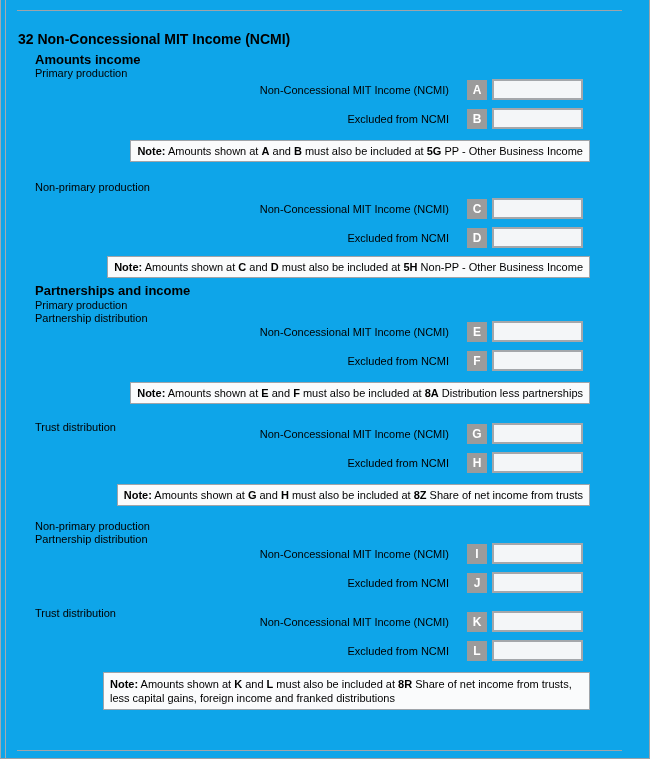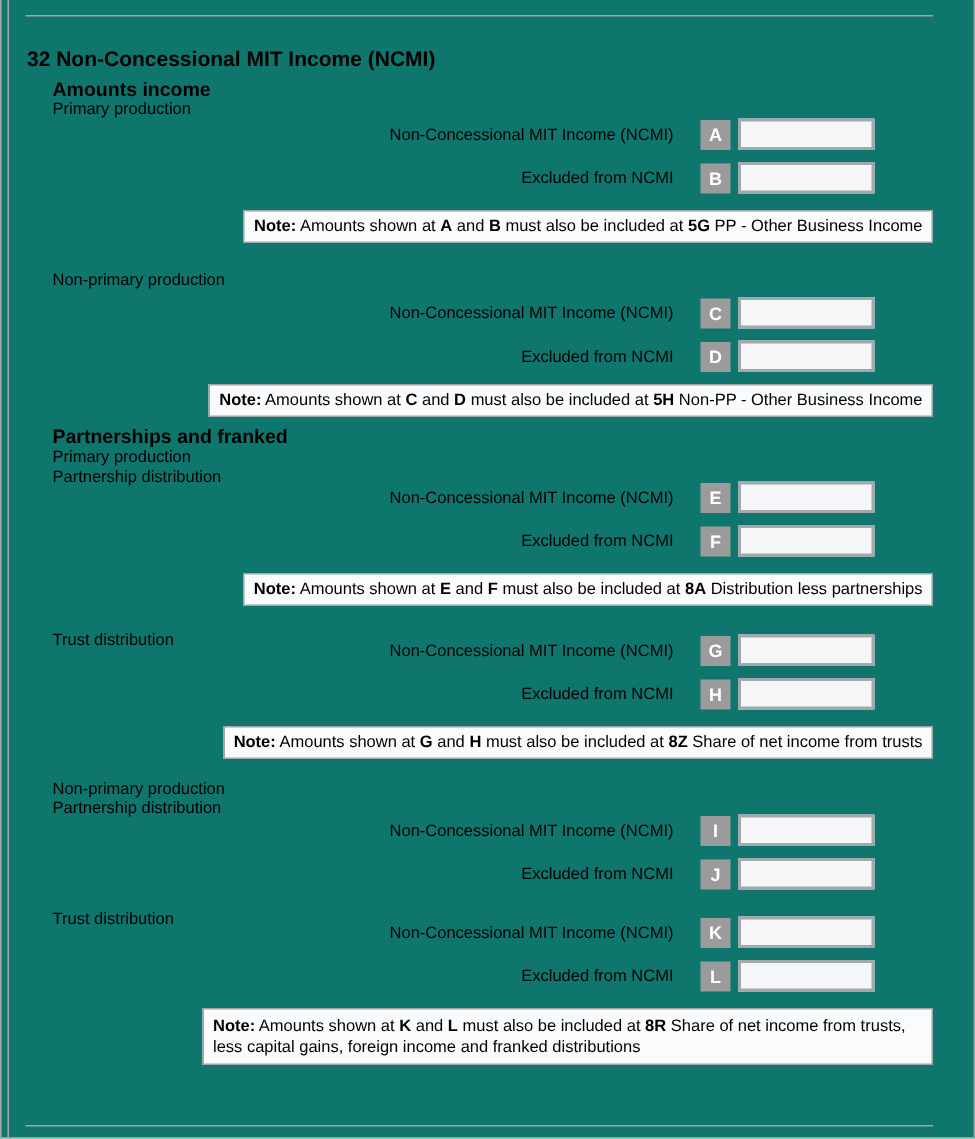--- a/index.html
+++ b/index.html
@@ -1,19 +1,19 @@
 <!DOCTYPE html>
 <html><head>
 <meta charset="utf-8">
 <style>
   * { margin:0; padding:0; box-sizing:border-box; }
   html,body { background:#ffffff; }
   .page {
     position:relative; width:650px; height:759px;
-    background:#0f766e; overflow:hidden;
+    background:#0ea5e9; overflow:hidden;
     font-family:"Liberation Sans", sans-serif; font-size:11px; color:#000;
   }
   
   .edge-left-outer { position:absolute; left:0; top:0; bottom:0; width:1px; background:#a5a9ae; }
   .edge-left-inner { position:absolute; left:5px; top:0; bottom:0; width:1px; background:#a5a9ae; }
   .edge-right { position:absolute; right:0; top:0; bottom:0; width:1px; background:#9ca1a7; }
   .edge-bottom { position:absolute; left:0; right:0; bottom:0; height:1px; background:#9ca1a7; }
   .rule { position:absolute; left:17px; right:28px; height:1px; background:#9fa4a9; }
   .rule-top { top:10px; }
   .rule-bottom { bottom:8px; }
@@ -28,21 +28,21 @@
   .flabel { white-space:nowrap; margin-right:18px; }
   .badge {
     width:20px; height:20px; flex:0 0 20px; background:#9b9b9b; color:#ffffff;
     font-weight:bold; font-size:12px; line-height:20px; text-align:center; margin-right:5px;
   }
   .fin {
     width:91px; height:21px; border:2px solid #a4a7ab; background:#f4f6f8;
     font-family:inherit; font-size:11px; padding:0 3px; outline:none;
   }
 
-  .noteline { display:flex; justify-content:flex-end; margin-right:28px;border-radius:11px; }
+  .noteline { display:flex; justify-content:flex-end; margin-right:60px;border-radius:11px; }
   .note {
     border:1px solid #9fa4a9; background:#fafbfc; padding:3px 6px;
     line-height:14px; white-space:nowrap;
   }
   .note-wide { white-space:normal; width:487px; padding:4px 6px; }
   .note b { font-weight:bold; }
 
   
   .mt0{margin-top:0}.mt1{margin-top:1px}.mt4{margin-top:4px}.mt5{margin-top:5px}
   .mt8{margin-top:8px}.mt11{margin-top:11px}.mt14{margin-top:14px}.mt17{margin-top:17px}
@@ -107,21 +107,21 @@
         <span>Amounts shown at</span>
         <b>C</b>
         <span>and</span>
         <b>D</b>
         <span>must also be included at</span>
         <b>5H</b>
         <span>Non-PP - Other Business Income</span>
       </div>
     </div>
 
-    <div class="h2 mt5">Partnerships and franked</div>
+    <div class="h2 mt5">Partnerships and income</div>
 
     <div class="h3 mt1">Primary production</div>
     <div class="h3 mt0">Partnership distribution</div>
     <div class="row mtm4">
       <span class="flabel">Non-Concessional MIT Income (NCMI)</span>
       <span class="badge">E</span>
       <input class="fin" value="" style="">
     </div>
     <div class="row mt8">
       <span class="flabel">Excluded from NCMI</span>

